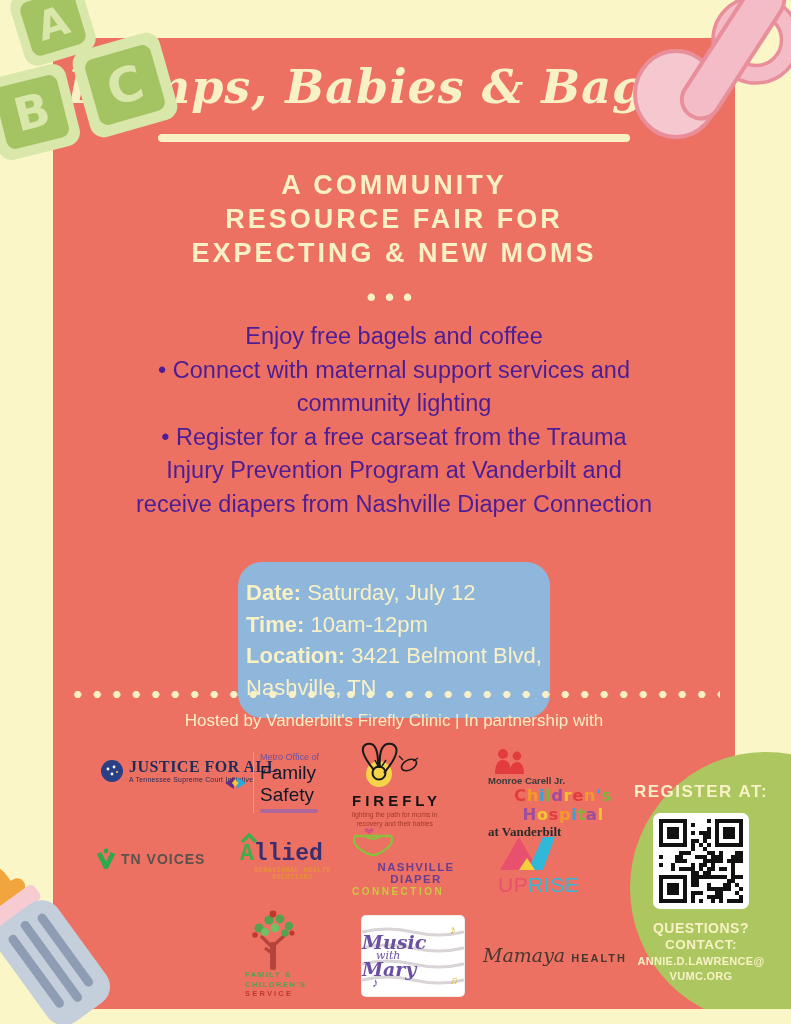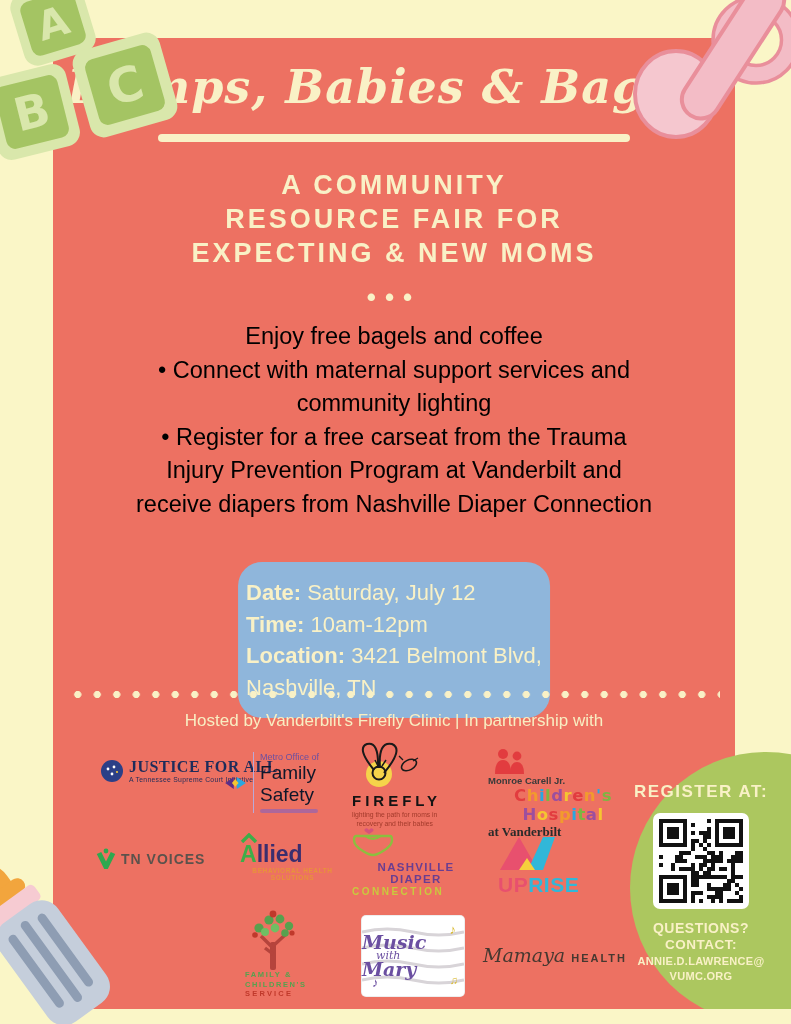--- a/index.html
+++ b/index.html
@@ -11,21 +11,21 @@
   
   .title{position:absolute;left:0;top:22px;width:100%;margin:0;text-align:center;
          font-family:"DejaVu Serif",serif;font-style:italic;font-weight:700;
          font-size:46px;color:#F9F1C6;letter-spacing:1px;}
   .title-underline{position:absolute;left:50%;top:96px;transform:translateX(-50%);
          width:472px;height:8px;border-radius:4px;background:#F9F1C6;}
   .heading{position:absolute;left:0;top:130px;width:100%;text-align:center;color:#F9F1C6;
          font-weight:700;font-size:27px;letter-spacing:3px;line-height:34px;}
   .dots3{position:absolute;left:0;top:244px;width:100%;text-align:center;color:#F9F1C6;
          font-size:26px;font-weight:700;letter-spacing:9px;}
-  .body-text{position:absolute;left:0;top:282px;width:100%;text-align:center;color:#000000;
+  .body-text{position:absolute;left:0;top:282px;width:100%;text-align:center;color:#4c1d95;
          font-size:23.5px;line-height:33.5px;font-weight:500;}
 
   
   .info-box{position:absolute;left:50%;top:524px;transform:translateX(-50%);
          background:#8FB6DB;border-radius:24px;color:#F9F1C6;text-align:left;
          font-size:22px;line-height:31.5px;padding:15px 8px;white-space:nowrap;}
   .info-box .lbl{font-weight:700;}
 
   
   .dot-row{position:absolute;left:50%;top:652px;transform:translateX(-50%);width:652px;height:9px;
@@ -66,31 +66,31 @@
   .firefly .tag{font-size:6.8px;color:#A33A2B;line-height:8.5px;margin-top:2px;}
 
   .chv{left:488px;top:748px;width:150px;}
   .chv .l1{font-size:9.5px;font-weight:700;color:#3A3A3A;margin-top:1px;}
   .chv .l2{font-size:16.5px;font-weight:700;letter-spacing:.5px;font-family:"DejaVu Sans",sans-serif;}
   .chv .l3{font-size:13px;font-weight:700;color:#2B2B2B;font-family:"Liberation Serif",serif;}
 
   .tnv{left:96px;top:848px;width:130px;}
   .tnv .name{font-size:14px;font-weight:700;color:#5B524C;letter-spacing:1px;margin-left:5px;}
 
-  .allied{left:240px;top:833px;width:105px;}
+  .allied{left:240px;top:833px;width:105px;font-family:Liberation Mono, monospace;}
   .allied .name{font-size:23px;font-weight:700;color:#3B2E6E;line-height:22px;}
   .allied .name .green{color:#3DAE49;}
   .allied .tag{font-size:6.5px;font-weight:700;color:#E8923B;letter-spacing:.6px;margin-top:2px;}
 
   .ndc{left:352px;top:828px;width:128px;}
   .ndc .l1{font-size:11.5px;font-weight:700;color:#6A3E91;letter-spacing:1.3px;margin-top:3px;}
   .ndc .l2{font-size:10px;font-weight:700;color:#C9C93E;letter-spacing:2.5px;margin-top:1px;}
 
   .uprise{left:498px;top:832px;width:100px;}
-  .uprise .word{font-size:21px;font-weight:700;letter-spacing:.5px;margin-top:1px;}
+  .uprise .word{font-size:21px;font-weight:400;letter-spacing:.5px;margin-top:1px;}
   .uprise .p1{color:#E8506E;}
   .uprise .p2{color:#31B7D8;}
 
   .fcs{left:245px;top:910px;width:115px;}
   .fcs .l{font-size:7.5px;font-weight:700;letter-spacing:1.6px;color:#57A14E;line-height:9.5px;}
   .fcs .lr{color:#C0392B;letter-spacing:2.2px;}
 
   .mwm{left:362px;top:916px;width:102px;height:80px;background:#ffffff;border-radius:4px;
        justify-content:center;position:absolute;box-shadow:0 0 0 1px #eee;}
   .mwm .stave{position:absolute;left:0;top:0;}

